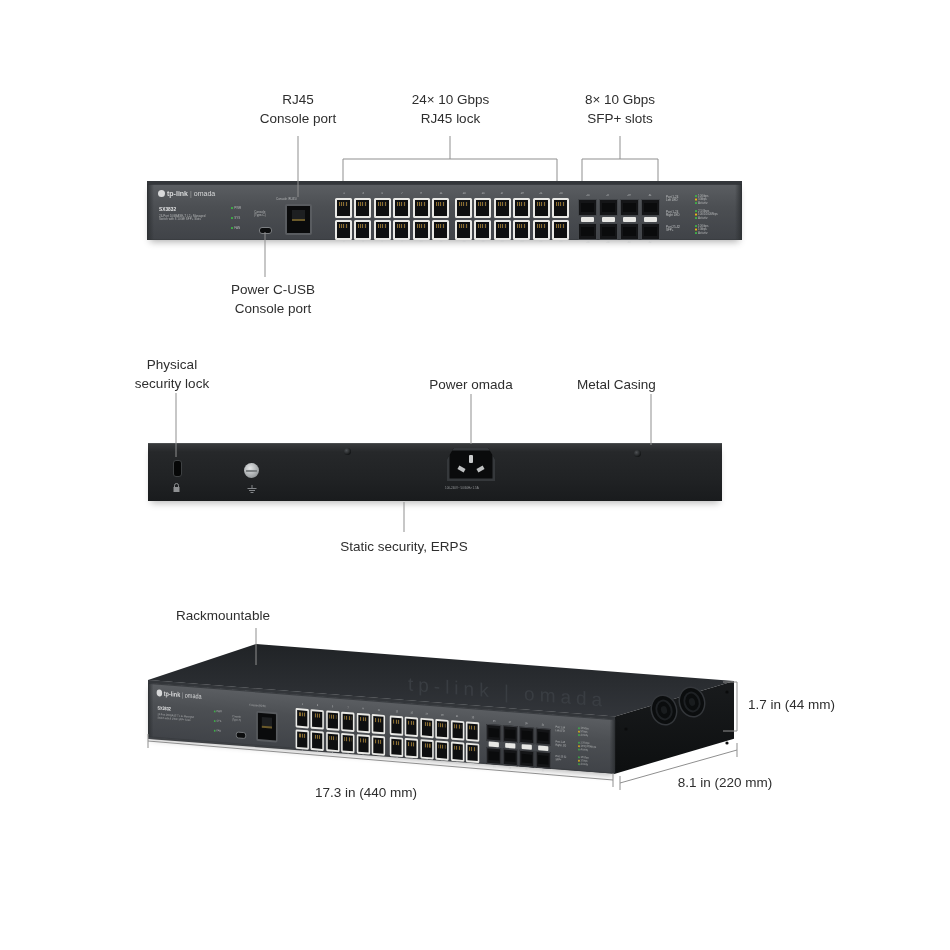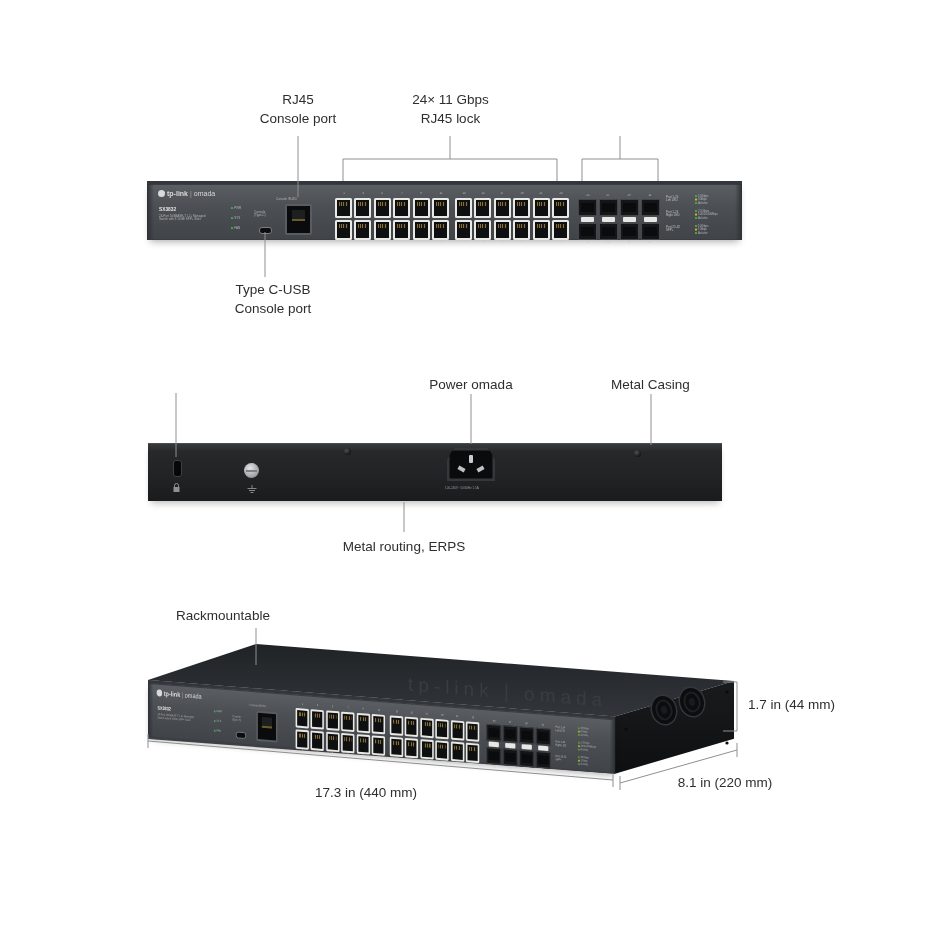--- a/index.html
+++ b/index.html
@@ -485,25 +485,33 @@
   <text x="366" y="797" font-size="13.5" fill="#2e2e2e" text-anchor="middle">17.3  in (440 mm)</text>
   <text x="725" y="787" font-size="13.5" fill="#2e2e2e" text-anchor="middle">8.1  in (220 mm)</text>
   <text x="748" y="709" font-size="13.5" fill="#2e2e2e" text-anchor="start">1.7 in (44 mm)</text>
 </svg>
 
 <div class="label" style="left:243px;top:90px;width:110px;">
   <div>RJ45</div>
   <div>Console port</div>
 </div>
 <div class="label" style="left:388px;top:90px;width:125px;">
-  <div>24× 11 Gbps</div>
+  <div>24× 10 Gbps</div>
   <div>RJ45 lock</div>
 </div>
+<div class="label" style="left:562px;top:90px;width:116px;">
+  <div>8× 10 Gbps</div>
+  <div>SFP+ slots</div>
+</div>
 <div class="label" style="left:218px;top:280px;width:110px;">
-  <div>Type C-USB</div>
+  <div>Power C-USB</div>
   <div>Console port</div>
 </div>
+<div class="label" style="left:112px;top:355px;width:120px;">
+  <div>Physical</div>
+  <div>security lock</div>
+</div>
 <div class="label" style="left:421px;top:375px;width:100px;">Power omada</div>
-<div class="label" style="left:598px;top:375px;width:105px;">Metal Casing</div>
-<div class="label" style="left:330px;top:537px;width:148px;">Metal routing, ERPS</div>
+<div class="label" style="left:564px;top:375px;width:105px;">Metal Casing</div>
+<div class="label" style="left:330px;top:537px;width:148px;">Static security, ERPS</div>
 <div class="label" style="left:168px;top:606px;width:110px;">Rackmountable</div>
 
 </div>
 
 </body></html>

